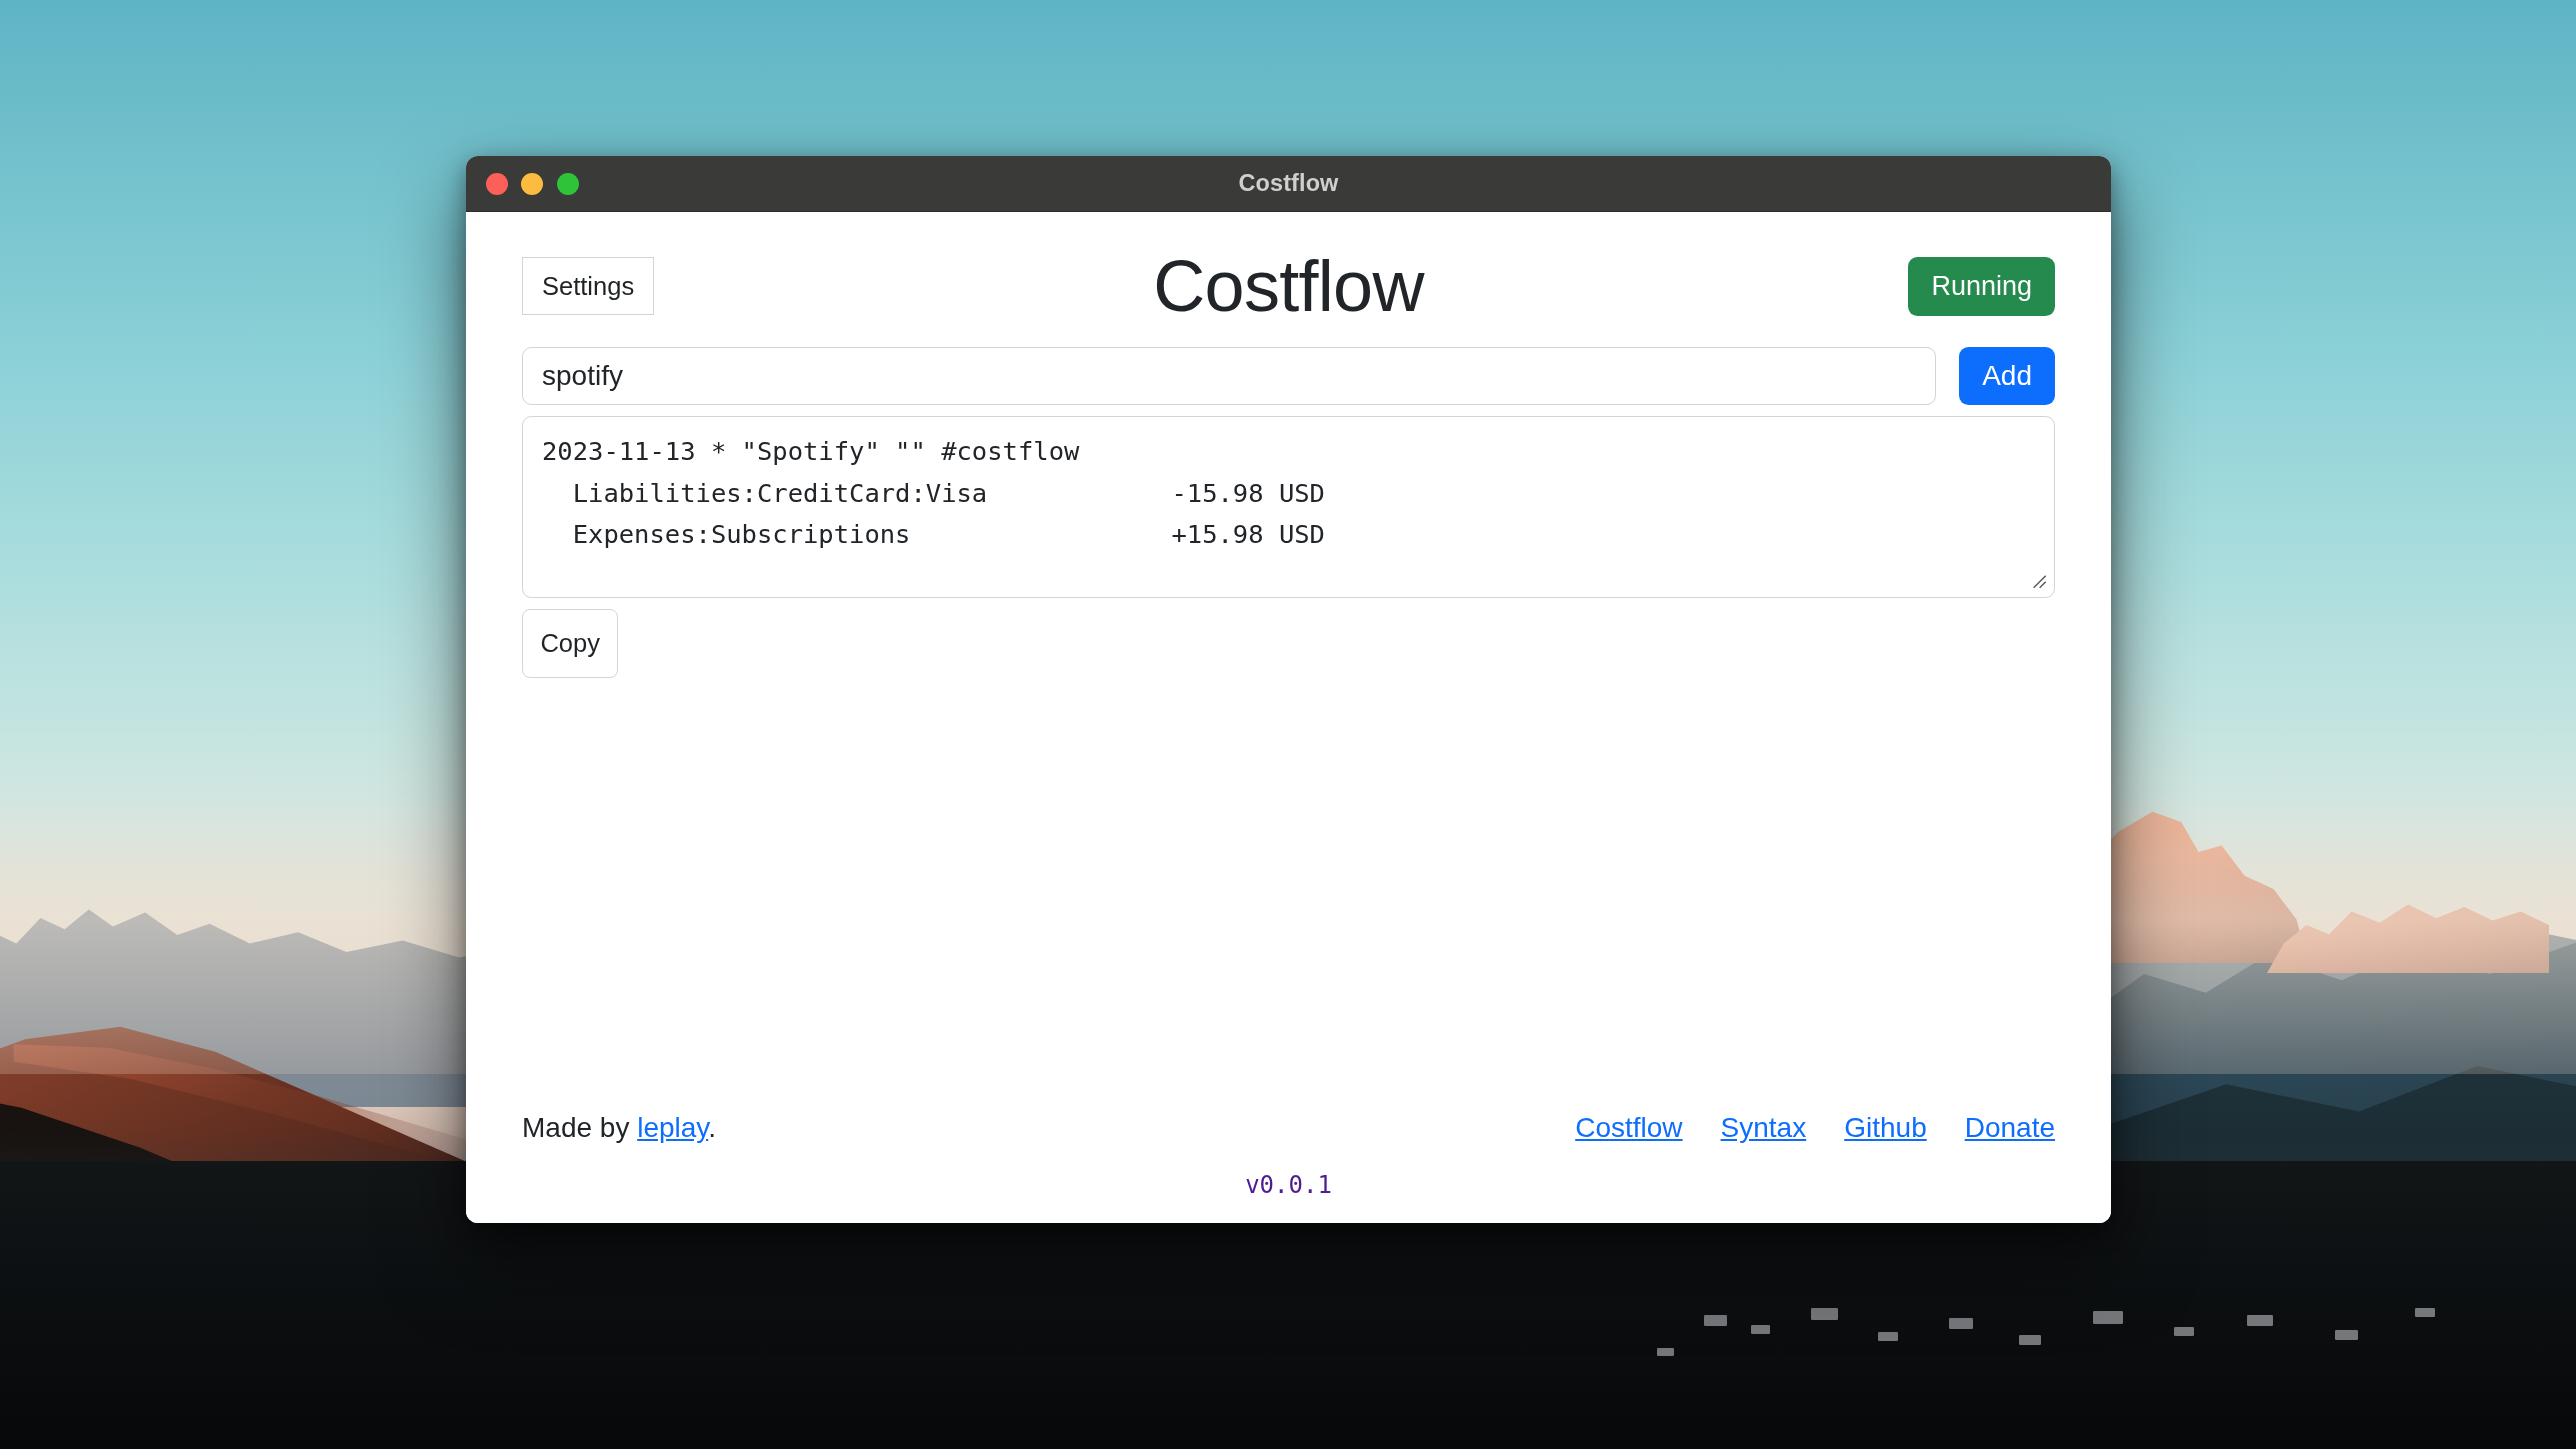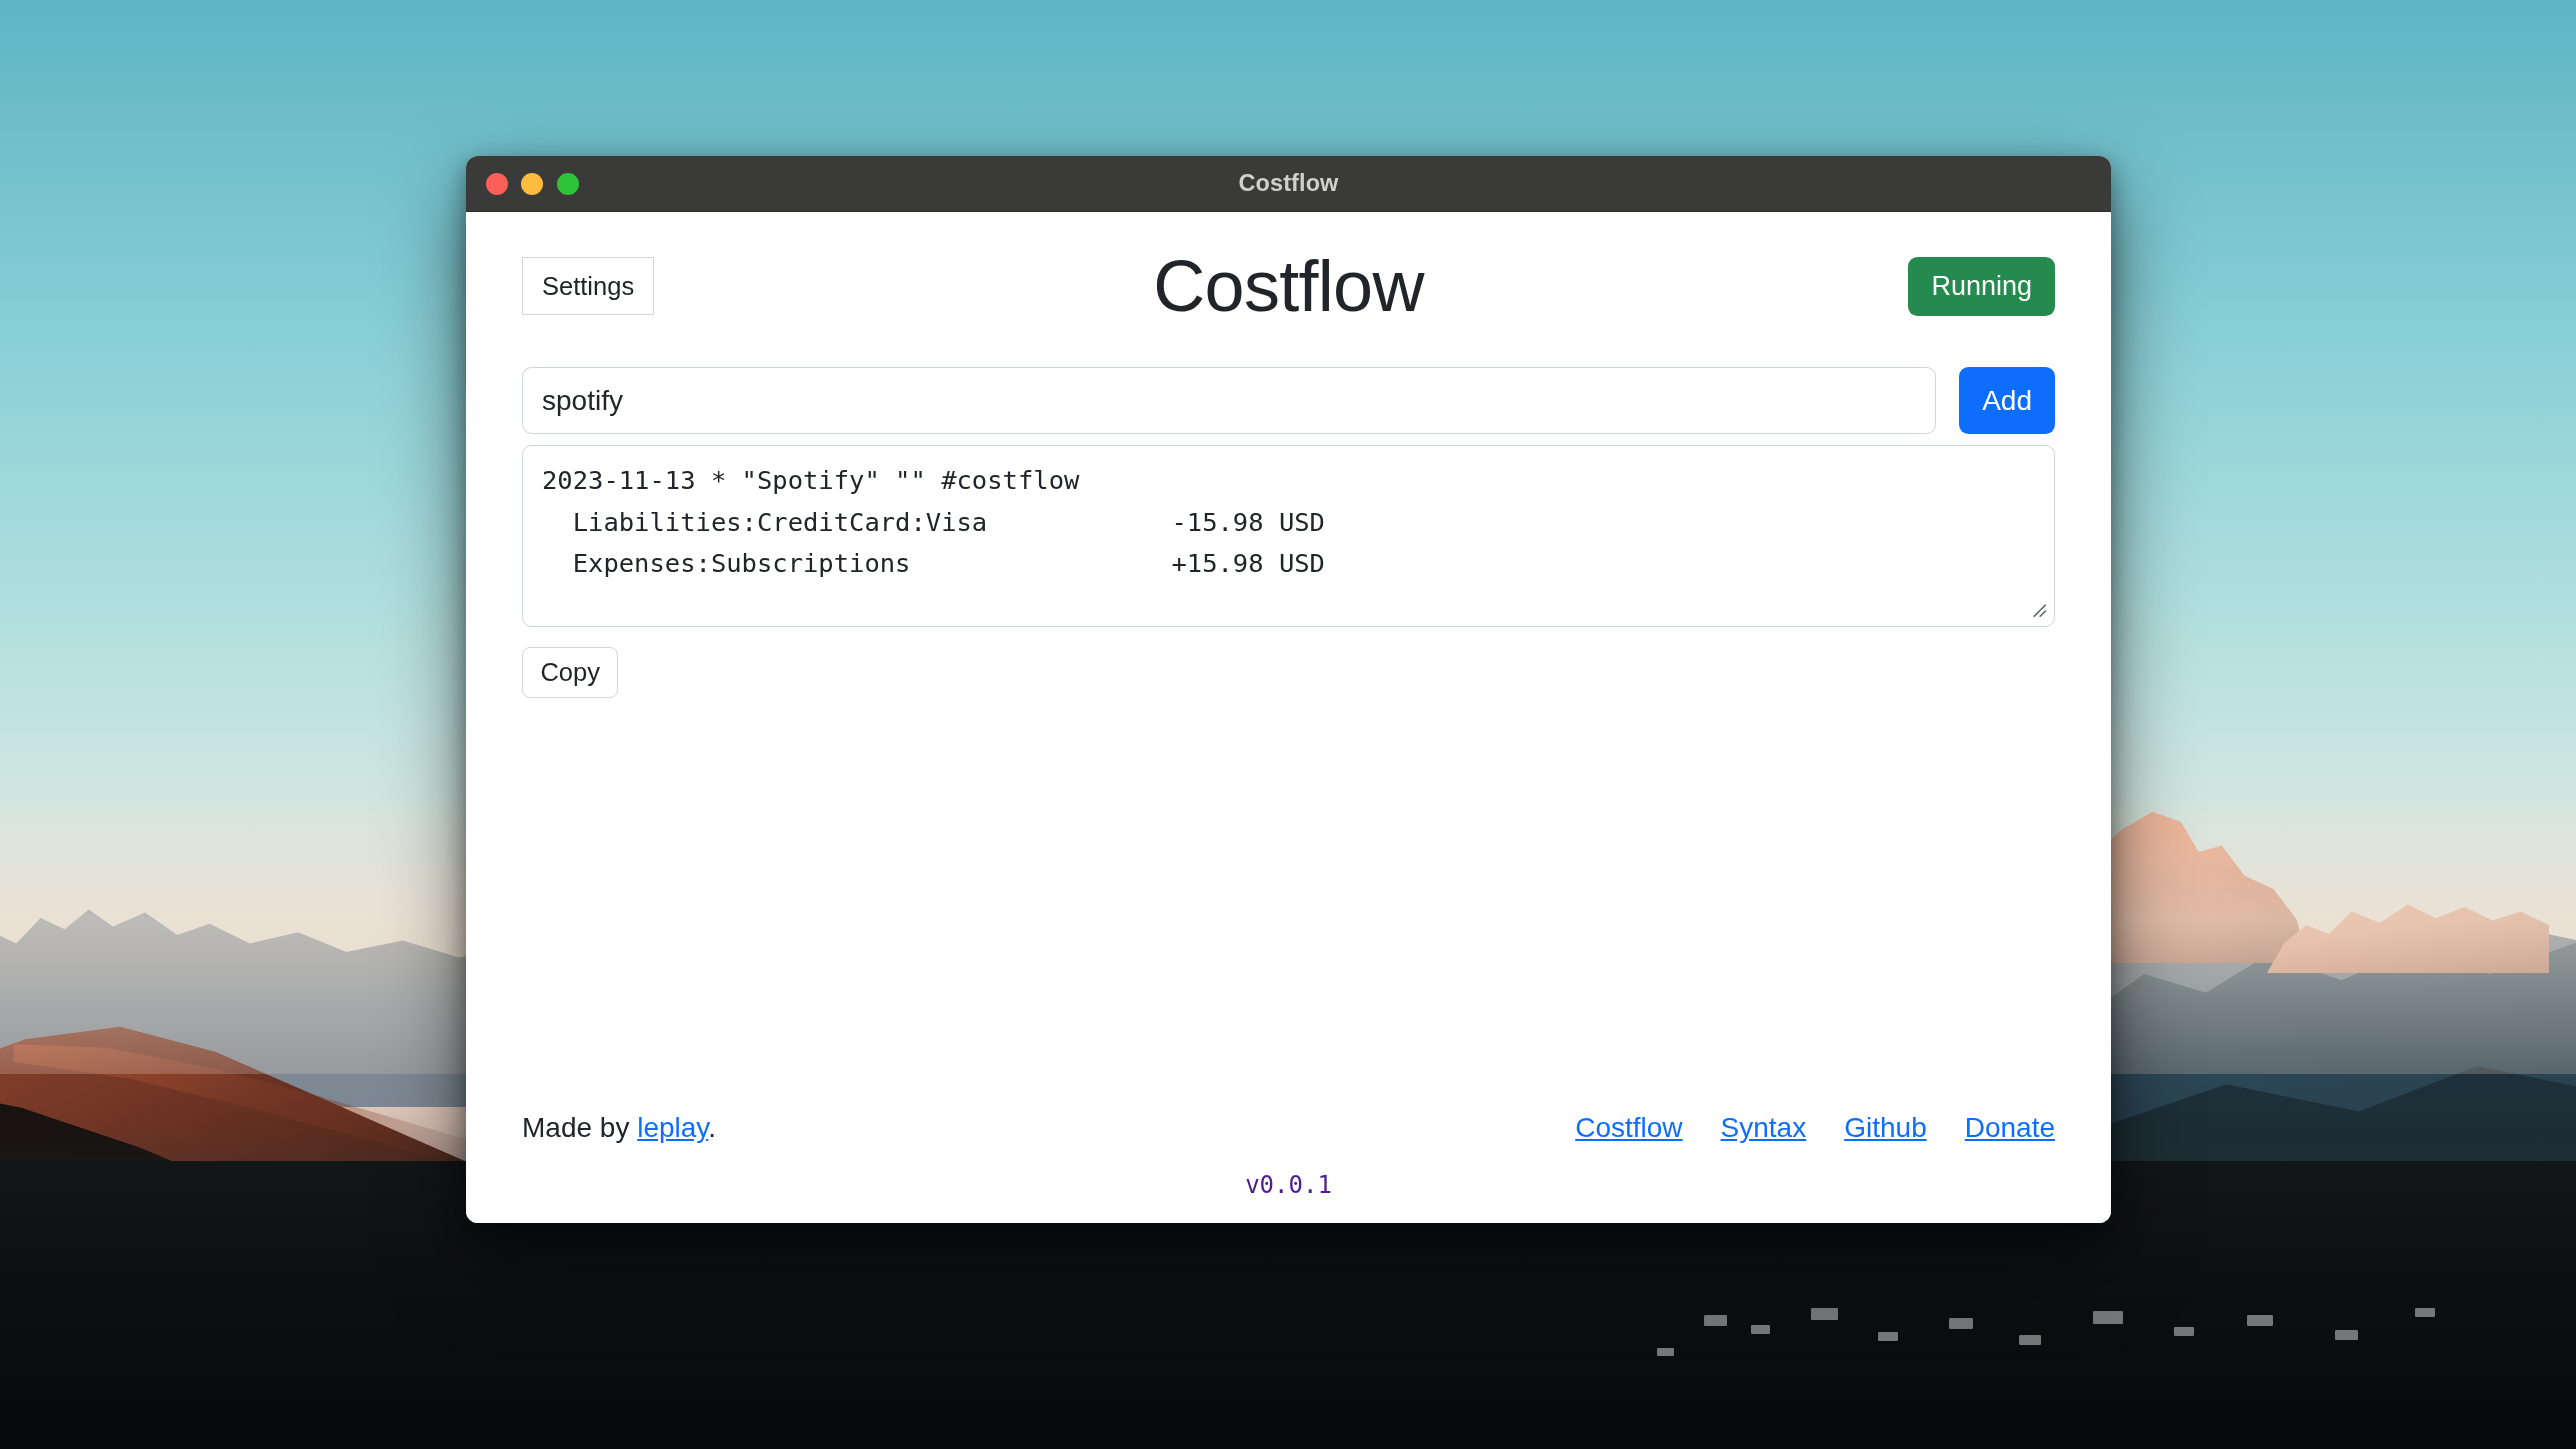--- a/index.html
+++ b/index.html
@@ -253,22 +253,22 @@
     align-items: center;
     cursor: pointer;
     border: none;
     font-family: "Liberation Sans", sans-serif;
   }
 
   
   .input-row {
     display: flex;
     gap: 23px;
-    margin-top: 50px;
-    height: 67px;
+    margin-top: 30px;
+    height: 58px;
   }
   .cmd-input {
     flex: 1;
     border: 0.7px solid #ced4da;
     border-radius: 9.4px;
     font-size: 28px;
     padding: 0 19px;
     color: #212529;
     font-family: "Liberation Sans", sans-serif;
     outline: none;
@@ -324,21 +324,21 @@
   .save-path {
     font-family: "DejaVu Sans Mono", monospace;
     font-size: 24px;
     color: #868e96;
     white-space: nowrap;
   }
   .copy-btn {
     border: 0.7px solid #d2d4d6;
     background: #ffffff;
     border-radius: 8px;
-    height: 51px;
+    height: 69px;
     padding: 0 17.4px;
     font-size: 25.5px;
     color: #1f2326;
     cursor: pointer;
     font-family: "Liberation Sans", sans-serif;
     display: flex;
     align-items: center;
   }
 
   .spacer { flex: 1; }

